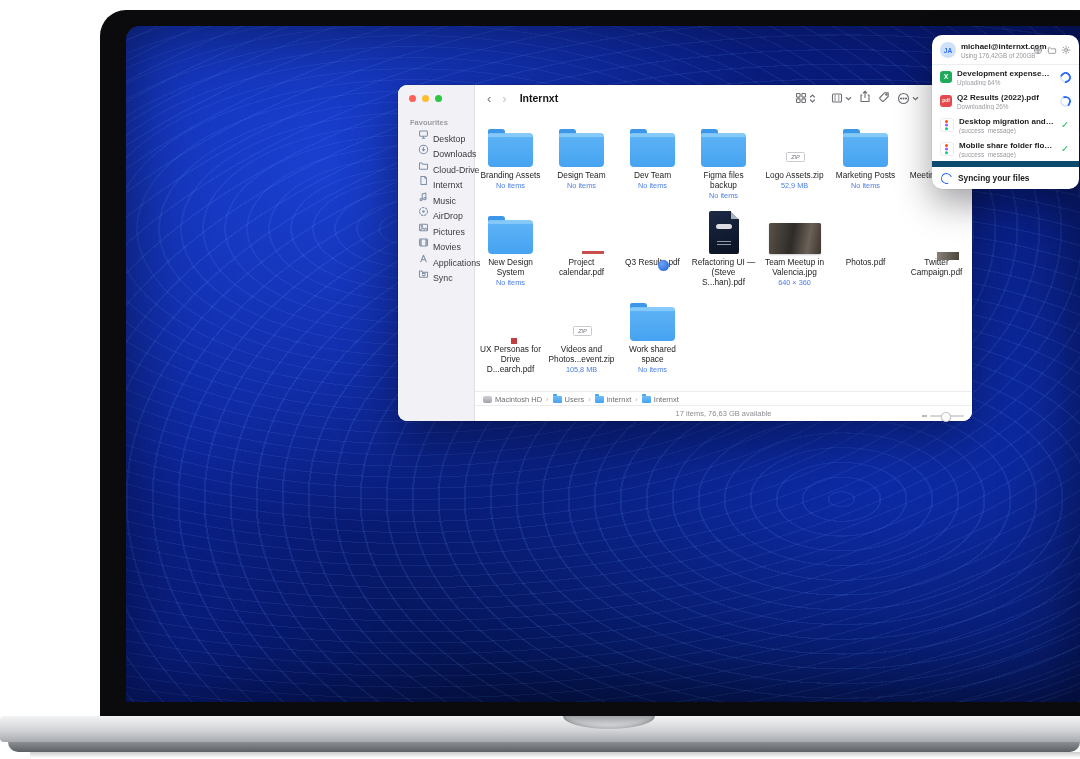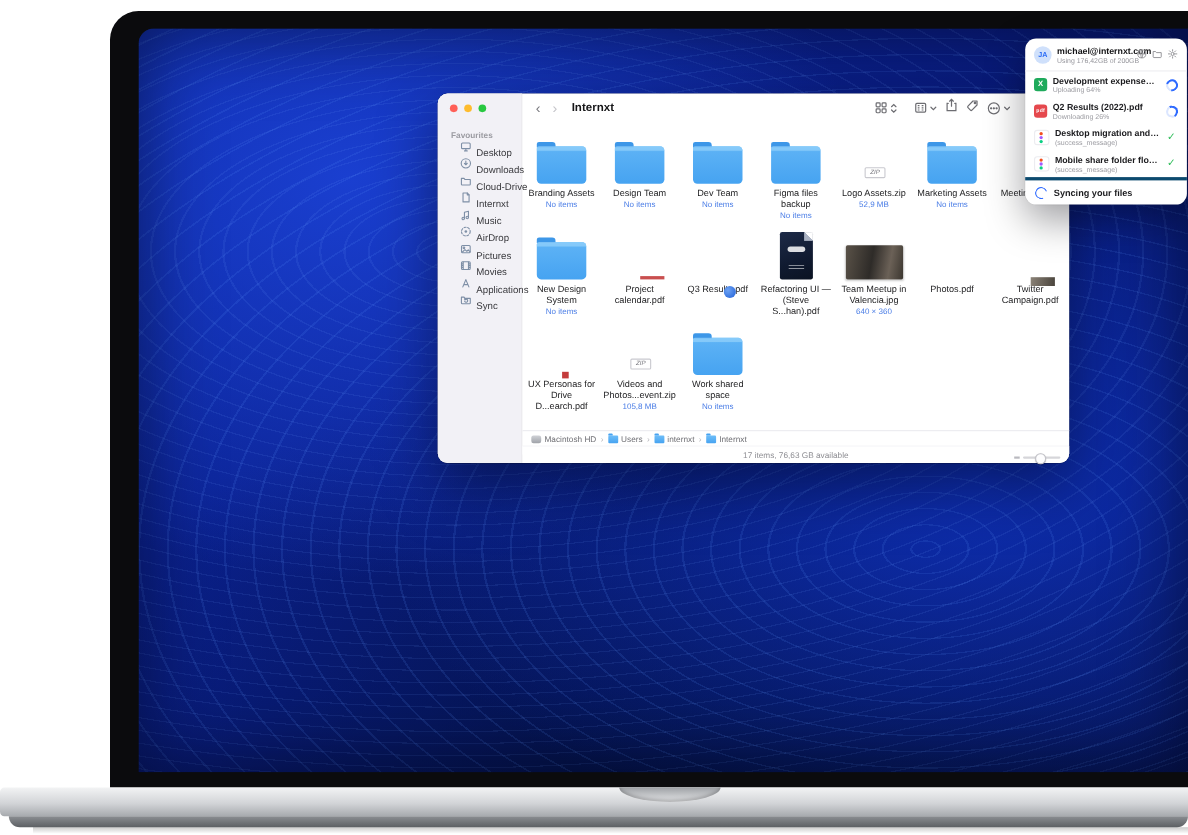--- a/index.html
+++ b/index.html
@@ -112,21 +112,21 @@
   .t-icon.pdf::after{content:"pdf";position:absolute;inset:0;color:#fff;font-size:4.6px;font-weight:700;text-align:center;line-height:12px;letter-spacing:.2px;}
   .t-icon.figma{background:#fff;border:1px solid #ececf0;}
   .t-icon.figma::before{content:"";position:absolute;left:3.5px;top:1px;width:3.2px;height:3.2px;border-radius:50%;background:#f24e1e;box-shadow:0 3.6px 0 #a259ff, 0 7.2px 0 #0acf83;}
   .t-texts{display:flex;flex-direction:column;min-width:0;}
   .t-name{font-size:8px;font-weight:600;color:#1b1b1e;white-space:nowrap;overflow:hidden;text-overflow:ellipsis;max-width:95px;}
   .t-sub{font-size:6.4px;color:#9b9ba1;margin-top:1px;white-space:nowrap;overflow:hidden;text-overflow:ellipsis;max-width:95px;}
   .t-status{margin-left:auto;width:12px;height:12px;position:relative;flex:0 0 auto;}
   .transfer.uploading .t-status::before{content:"";position:absolute;inset:.5px;border-radius:50%;border:2.2px solid #2f6bff;border-left-color:#dbe6ff;transform:rotate(-35deg);}
   .transfer.downloading .t-status::before{content:"";position:absolute;inset:.5px;border-radius:50%;border:2.2px solid #dbe6ff;border-top-color:#2f6bff;border-right-color:#2f6bff;transform:rotate(15deg);}
   .transfer.done .t-status::after{content:"✓";position:absolute;inset:0;color:#2ebd59;font-size:9.5px;font-weight:700;text-align:center;line-height:12px;}
-  .wg-foot{display:flex;align-items:center;gap:6px;height:22px;padding:0 9px;border-top:3px solid #0c4a6e;}
+  .wg-foot{display:flex;align-items:center;gap:6px;height:22px;padding:0 9px;border-top:6px solid #0c4a6e;}
   .foot-spin{width:9px;height:9px;border-radius:50%;border:1.8px solid #2f6bff;border-right-color:transparent;transform:rotate(25deg);}
   .wg-foot .lbl{font-size:8.3px;font-weight:600;color:#1b1b1e;}
 </style>
 </head>
 <body>
 
 <div class="stage">
 
   <div class="screen">
     <div class="wallpaper"></div>
@@ -308,21 +308,21 @@
             <span class="ficon">
               <span class="art"><i class="deco"></i><i class="fold"></i><i class="tag"></i></span>
             </span>
             <span class="fname">Logo Assets.zip</span>
             <span class="fmeta">52,9 MB</span>
           </div>
           <div class="fitem folder">
             <span class="ficon">
               <span class="art"></span>
             </span>
-            <span class="fname">Marketing Assets</span>
+            <span class="fname">Marketing Posts</span>
             <span class="fmeta">No items</span>
           </div>
           <div class="fitem doc">
             <span class="ficon">
               <span class="art"><i class="deco"></i><i class="fold"></i><i class="tag"></i></span>
             </span>
             <span class="fname">Meeting Notes</span>
             <span class="fmeta"></span>
           </div>
           <div class="fitem folder">

